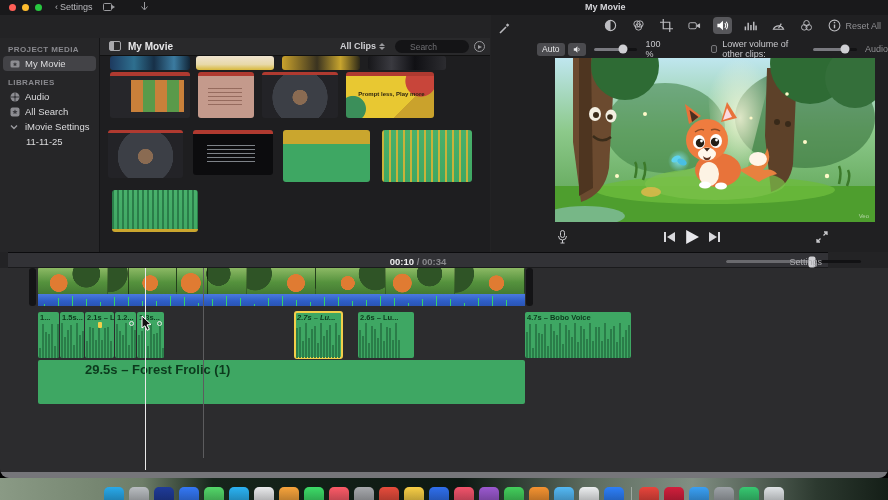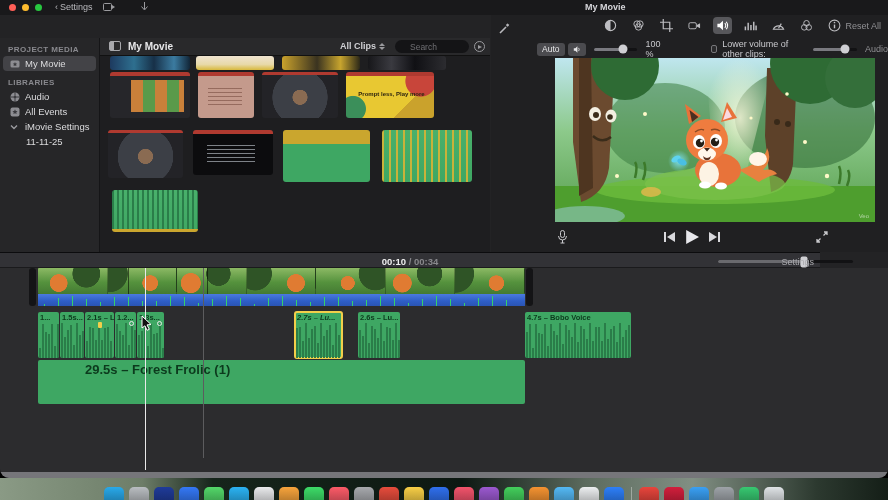--- a/index.html
+++ b/index.html
@@ -67,21 +67,21 @@
   .slider .fill { position:absolute; left:0; top:0; height:100%; background:#7a7a80; border-radius:2px; }
   .knob { position:absolute; top:50%; transform:translate(-50%,-50%); width:9px; height:9px; border-radius:50%; background:#cfcfd3; }
   .chk { width:8px; height:8px; border:1px solid #76767a; border-radius:2px; background:#2a2a2c; }
 
   .viewer { position:absolute; left:64px; top:43px; width:320px; height:164px; background:#000; }
   .transport { position:absolute; left:0; top:210px; width:100%; height:24px; display:flex; align-items:center; }
   .tr-btn { background:none; border:none; display:flex; align-items:center; justify-content:center; }
   .watermark { position:absolute; right:6px; bottom:3px; font-size:6px; color:rgba(255,255,255,.55); }
 
   
-  .tl-head { position:absolute; left:0; top:252px; width:820px; height:16px; background:#323236; border-top:1px solid #0c0c0e; border-bottom:1px solid #1a1a1c; }
+  .tl-head { position:absolute; left:8px; top:252px; width:820px; height:16px; background:#323236; border-top:1px solid #0c0c0e; border-bottom:1px solid #1a1a1c; }
   .timecode { position:absolute; left:0; width:100%; top:3px; text-align:center; font-size:9.5px; font-weight:bold; color:#efefef; }
   .timecode .total { color:#88888c; }
   .zoom-slider { position:absolute; left:718px; top:7px; width:135px; }
   .settings { position:absolute; right:6px; top:4px; font-size:9px; color:#a9a9ad; }
 
   
   .timeline { position:absolute; left:0; top:268px; width:888px; height:204px; background:#2c2c2e; }
   .handle { position:absolute; width:7px; height:38px; background:#141416; border-radius:3px; top:0; }
   .filmstrip { position:absolute; left:38px; top:0; width:487px; height:26px; display:flex; overflow:hidden; border-radius:1px; }
   .frame { height:26px; flex:1; }
@@ -157,21 +157,21 @@
                 <circle cx="5" cy="5" r="1.6" fill="#3a3a3e"></circle>
                 <path d="M5 .5v3M5 6.5v3M.5 5h3M6.5 5h3" stroke="#3a3a3e"></path>
               </svg></span>
             <span>Audio</span>
           </div>
           <div class="sb-item">
             <span class="sb-ic"><svg width="10" height="10" viewBox="0 0 10 10">
                 <rect x="0.5" y="0.5" width="9" height="9" rx="2" fill="#8d8d92"></rect>
                 <path d="M5 2.2l.8 1.7 1.8.2-1.3 1.2.3 1.8L5 6.2l-1.6.9.3-1.8-1.3-1.2 1.8-.2z" fill="#3a3a3e"></path>
               </svg></span>
-            <span>All Events</span>
+            <span>All Search</span>
           </div>
           <div class="sb-item">
             <span class="sb-ic"><svg width="8" height="8" viewBox="0 0 8 8">
                 <path d="M1 2.5l3 3 3-3" stroke="#9b9b9f" fill="none" stroke-width="1.4"></path>
               </svg></span>
             <span>iMovie Settings</span>
           </div>
           <div class="sb-item indent">
             <span>11-11-25</span>
           </div>
@@ -563,21 +563,21 @@
               <span class="wbar" style="left: 25px; height: 76%;"></span>
               <span class="wbar" style="left: 28px; height: 47%;"></span>
               <span class="wbar" style="left: 31px; height: 60%;"></span>
               <span class="wbar" style="left: 34px; height: 72%;"></span>
               <span class="wbar" style="left: 37px; height: 28%;"></span>
               <span class="wbar" style="left: 40px; height: 76%;"></span>
               <span class="wbar" style="left: 43px; height: 50%;"></span>
             </div>
             <span class="lbl">2.7s – Lu...</span>
           </div>
-          <div class="aclip" style="left: 358px; top: 44px; width: 42px; height: 46px;">
+          <div class="aclip" style="left: 358px; top: 44px; width: 56px; height: 46px;">
             <div class="wavebars">
               <span class="wbar" style="left: 1px; height: 60%;"></span>
               <span class="wbar" style="left: 4px; height: 47%;"></span>
               <span class="wbar" style="left: 7px; height: 76%;"></span>
               <span class="wbar" style="left: 10px; height: 32%;"></span>
               <span class="wbar" style="left: 13px; height: 70%;"></span>
               <span class="wbar" style="left: 16px; height: 63%;"></span>
               <span class="wbar" style="left: 19px; height: 43%;"></span>
               <span class="wbar" style="left: 22px; height: 77%;"></span>
               <span class="wbar" style="left: 25px; height: 37%;"></span>

